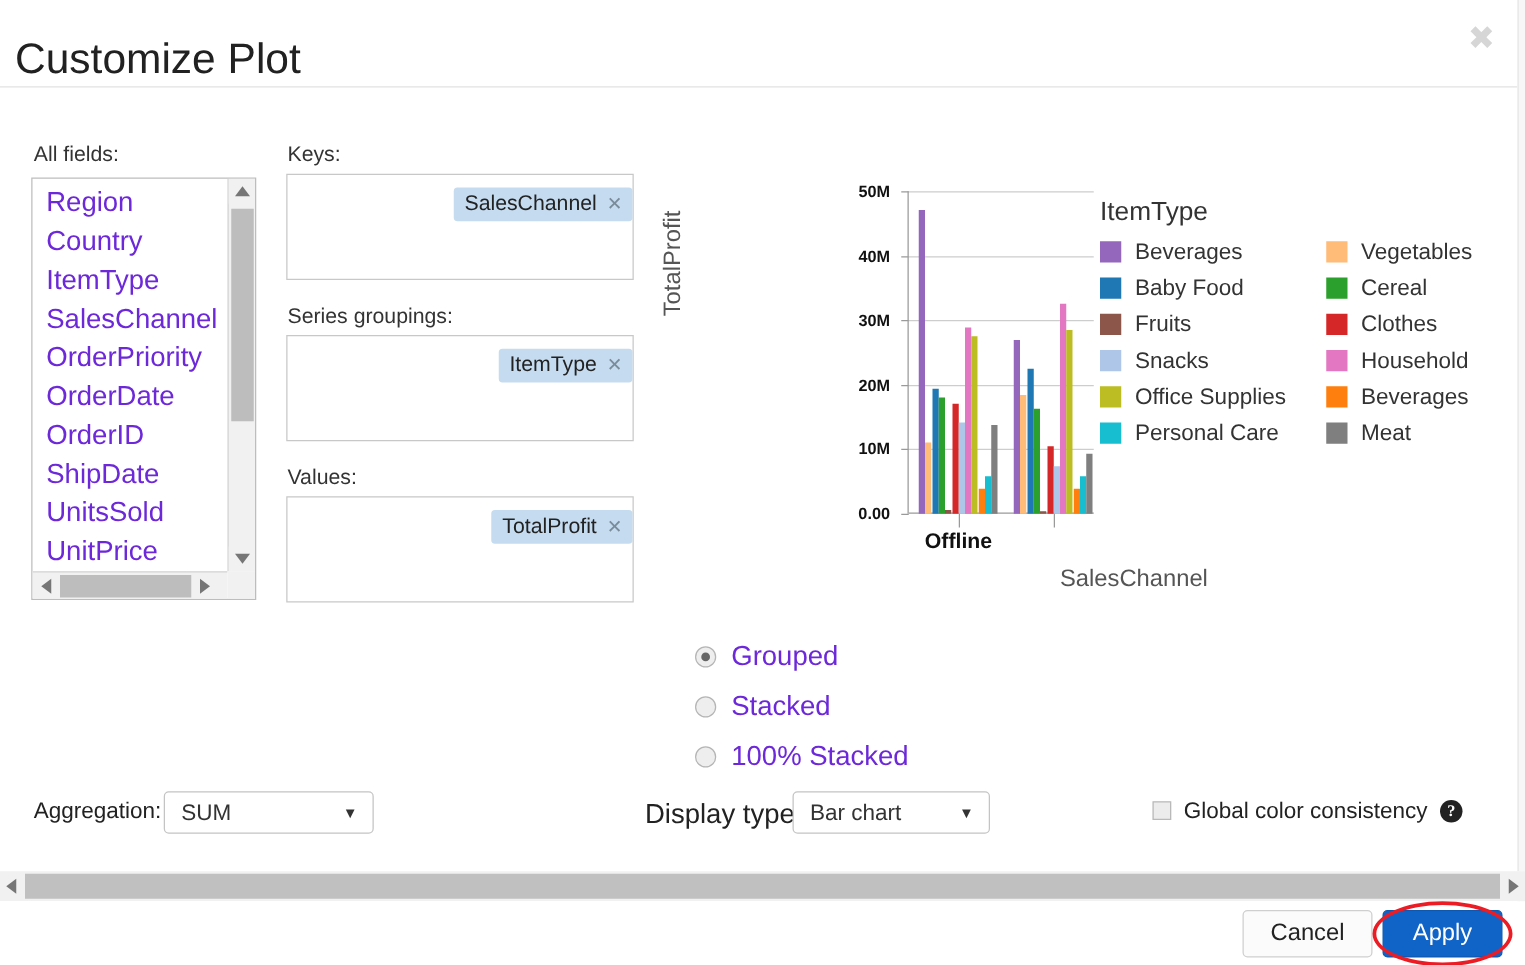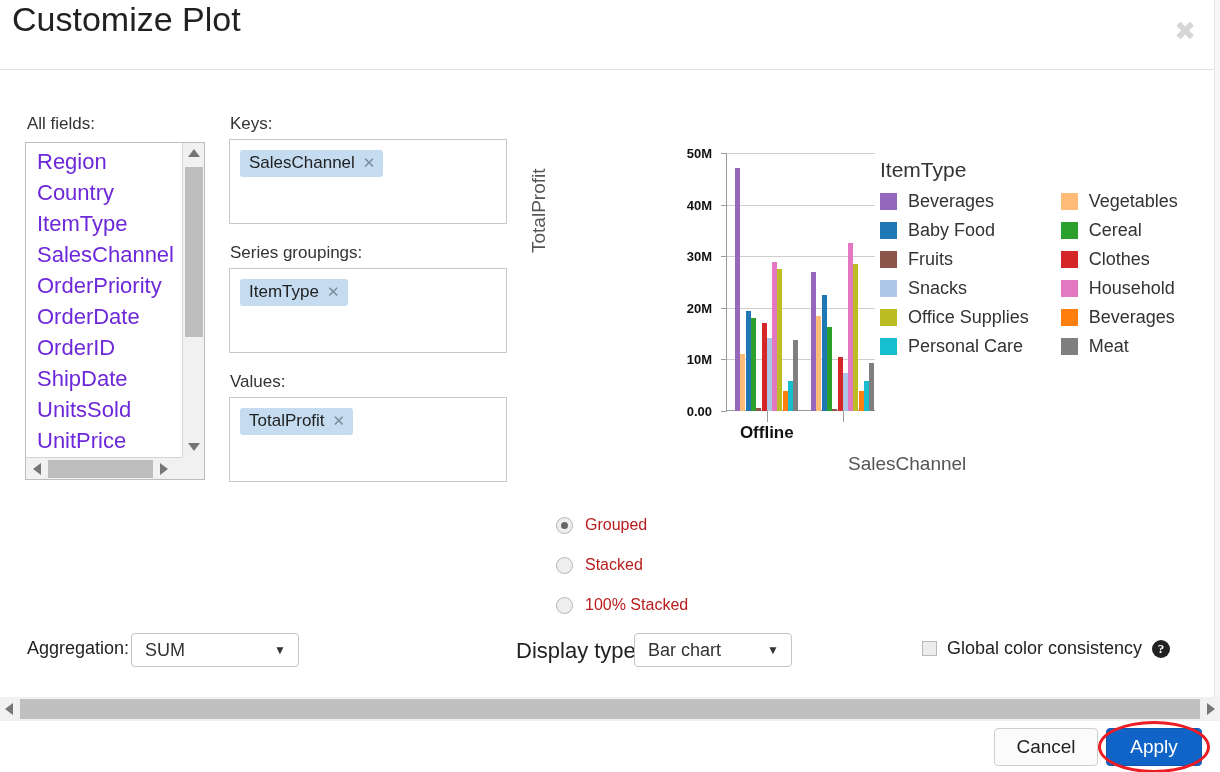--- a/index.html
+++ b/index.html
@@ -11,21 +11,21 @@
     overflow: hidden;
   }
   #root { position: relative; width: 1220px; height: 772px; background:#fff; }
 
   
   .titlebar {
     position:absolute; left:0; top:0; width:1214px; height:70px;
     border-bottom:1px solid #e2e2e2; background:#fff;
   }
   .dialog-title {
-    position:absolute; left:12px; top:0;
+    position:absolute; left:12px; top:28px;
     font-size:34px; color:#212121; font-weight:400; letter-spacing:0px;
   }
   .close-icon {
     position:absolute; right:18px; top:18px;
     font-size:26px; line-height:26px; color:#d6d6d6; cursor:pointer;
     font-family:"DejaVu Sans", sans-serif;
   }
 
   
   .fieldlabel { position:absolute; font-size:17px; color:#333; }
@@ -66,21 +66,21 @@
   }
   .hscroll-inner .arrow-left, .hscroll-inner .arrow-right {
     width:22px; height:22px; display:flex; align-items:center; justify-content:center;
   }
   .hthumb-inner { height:18px; background:#bdbdbd; width:105px; cursor:pointer; }
   .corner-box { position:absolute; right:0; bottom:0; width:22px; height:22px; background:#f1f1f1; }
 
   
   .dropzone {
     position:absolute; border:1px solid #c8c8c8; background:#fff;
-    width:278px; height:85px; padding:10px 0 0 10px;
+    width:278px; height:85px; padding:10px 0 0 10px;text-align:right;
   }
   .pill {
     display:inline-block; background:#c5dbf0; color:#222;
     border-radius:3px; padding:3px 8px 4px 9px; font-size:17px;
     white-space:nowrap; cursor:pointer;
   }
   .pill .pill-x { color:#7a8b99; margin-left:8px; font-size:15px; cursor:pointer; }
 
   
   .chart-area { position:absolute; left:530px; top:135px; width:690px; height:350px; }
@@ -123,21 +123,21 @@
 
   
   .radios { position:absolute; left:556px; top:505px; }
   .radio-row { display:flex; align-items:center; gap:12px; height:40px; cursor:pointer; }
   .radio {
     width:17px; height:17px; border-radius:50%;
     border:1px solid #b5b5b5; background:#eeeeee;
     display:flex; align-items:center; justify-content:center; flex:0 0 17px;
   }
   .radio .dot { width:7px; height:7px; border-radius:50%; background:#666; }
-  .radio-label { font-size:16px; color:#b91c1c; }
+  .radio-label { font-size:22px; color:#6d28d9; }
 
   
   .agg-label { position:absolute; left:27px; top:638px; font-size:18px; color:#222; }
   .disp-label { position:absolute; left:516px; top:638px; font-size:22px; color:#222; }
   .select-box {
     position:absolute; border:1px solid #c4c4c4; border-radius:4px; background:#fff;
     height:34px; display:flex; align-items:center; cursor:pointer;
   }
   .select-value { font-size:18px; color:#333; padding-left:13px; flex:1; }
   .select-caret { padding-right:12px; font-size:12px; color:#333; }

